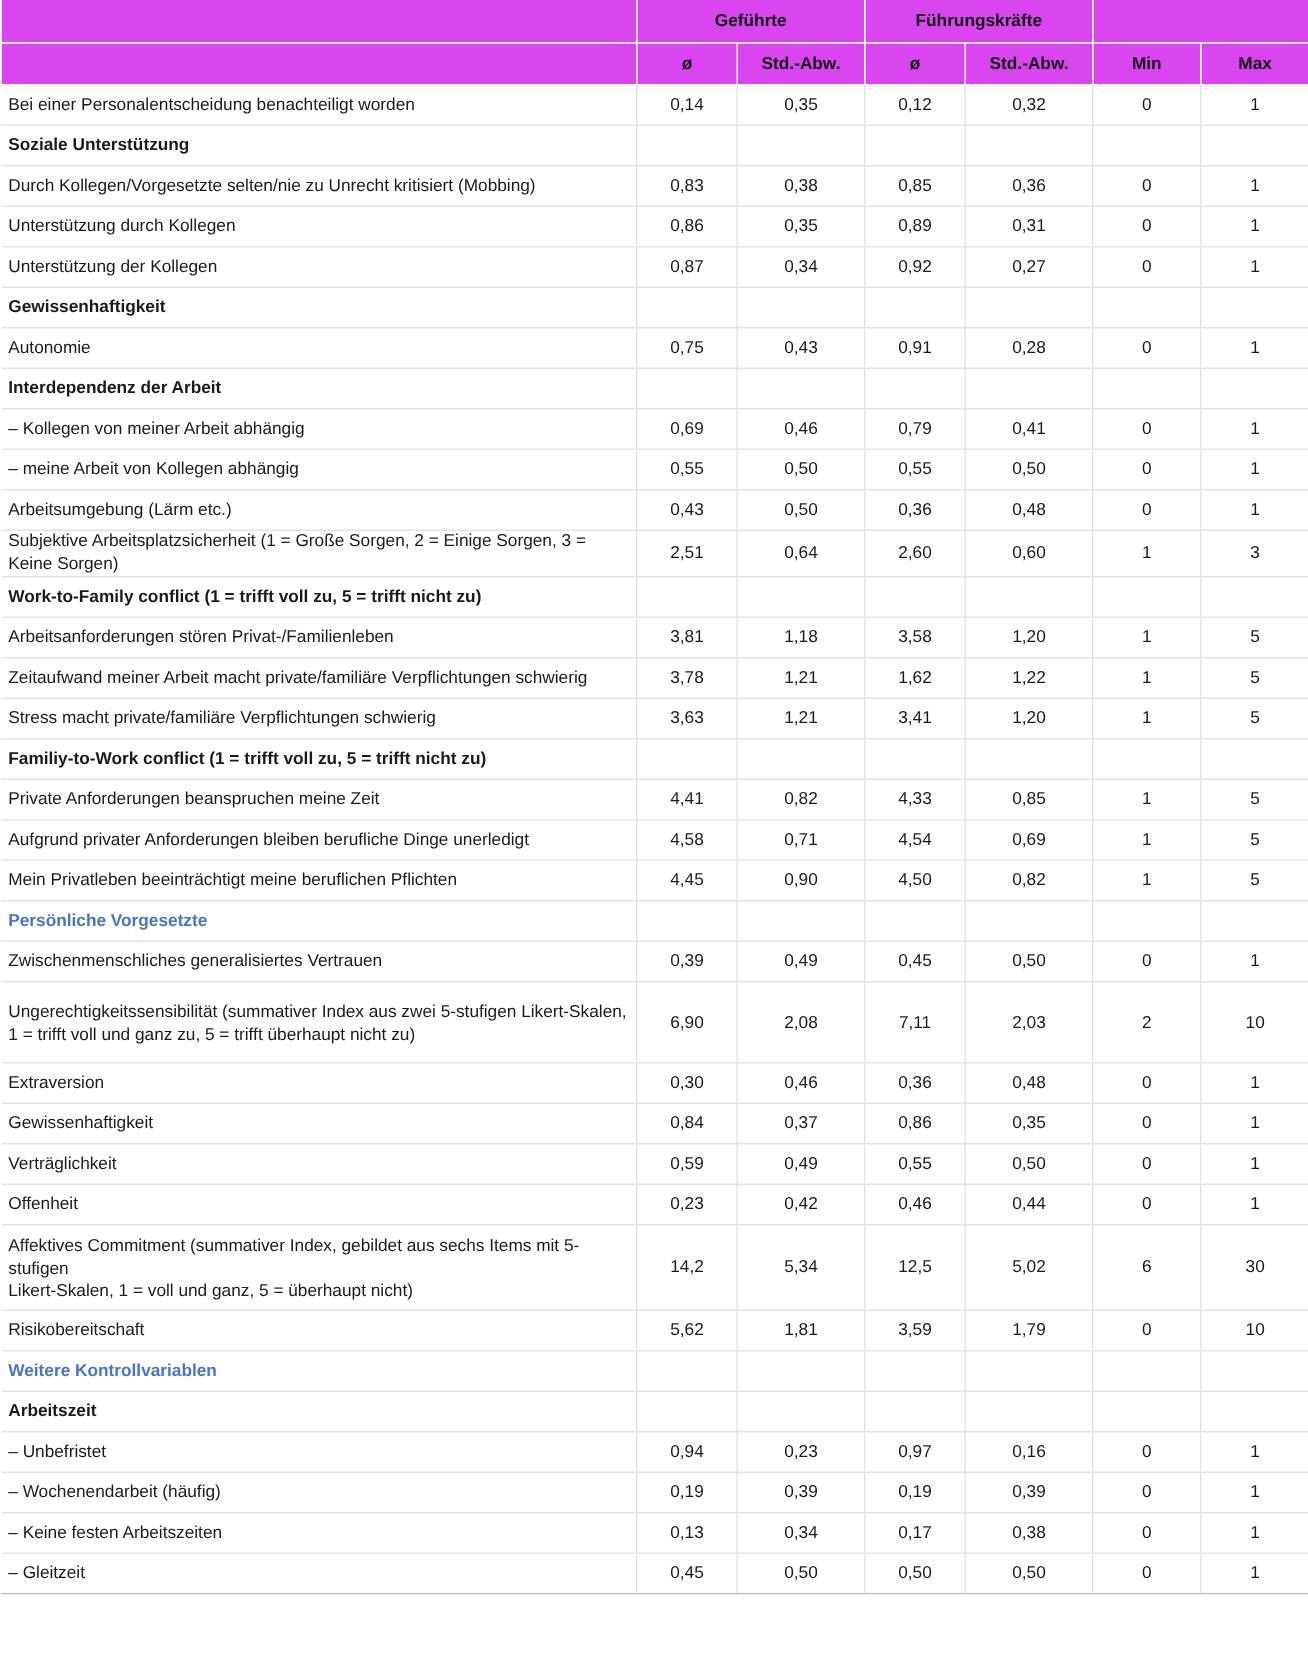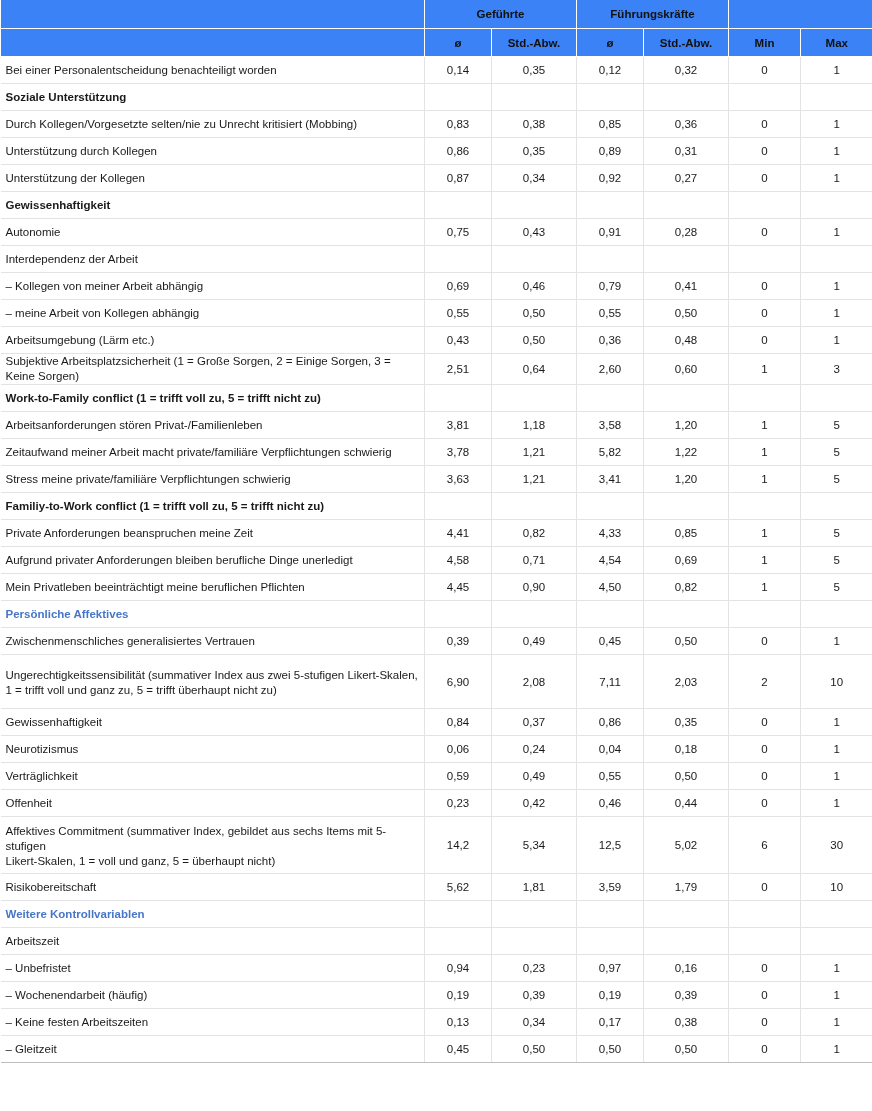--- a/index.html
+++ b/index.html
@@ -24,21 +24,21 @@
     font-size: 11.5px;
   }
   
   col.c-label { width: 424px; }
   col.c-num   { width: 67px; }
   col.c-num2  { width: 85px; }
   col.c-mm    { width: 72px; }
 
   
   thead tr.grp th, thead tr.sub th {
-    background: #3b82f6;
+    background: #d946ef;
     border-left: 1px solid #ffffff;
     padding: 0;
     vertical-align: middle;
   }
   thead tr.grp th {
     height: 28px;
     font-size: 11.5px;
     font-weight: bold;
     text-align: center;
     color: #111;
@@ -82,21 +82,21 @@
   }
   tbody tr.two-line td { height: 42px; }
   tbody tr.two-line td.label { padding-top: 7px; padding-bottom: 4px; }
 
   
   tbody tr.section td.label { font-weight: bold; }
   tbody tr.section-blue td.label {
     font-weight: bold;
     color: #4776c8;
   }
-  tbody tr.subhead td.label { font-weight: normal; }
+  tbody tr.subhead td.label { font-weight: bold; }
 
   tbody tr.section td.num,
   tbody tr.section-blue td.num,
   tbody tr.subhead td.num { border-left: 1px solid #e3e3e3; }
 
   .bold { font-weight: bold; }
 
   tbody tr:last-child td { border-bottom: 1px solid #bdbdbd; }
   thead tr.sub th { border-bottom: 1px solid #ffffff; }
 </style>
@@ -255,27 +255,27 @@
           <td class="num">1,18</td>
           <td class="num">3,58</td>
           <td class="num">1,20</td>
           <td class="num">1</td>
           <td class="num">5</td>
         </tr>
         <tr>
           <td class="label">Zeitaufwand meiner Arbeit macht private/familiäre Verpflichtungen schwierig</td>
           <td class="num">3,78</td>
           <td class="num">1,21</td>
-          <td class="num">5,82</td>
+          <td class="num">1,62</td>
           <td class="num">1,22</td>
           <td class="num">1</td>
           <td class="num">5</td>
         </tr>
         <tr>
-          <td class="label">Stress meine private/familiäre Verpflichtungen schwierig</td>
+          <td class="label">Stress macht private/familiäre Verpflichtungen schwierig</td>
           <td class="num">3,63</td>
           <td class="num">1,21</td>
           <td class="num">3,41</td>
           <td class="num">1,20</td>
           <td class="num">1</td>
           <td class="num">5</td>
         </tr>
         <tr class="section">
           <td class="label"><span class="bold">Familiy-to-Work conflict</span><span> (1 = trifft voll zu, 5 = trifft nicht zu)</span></td>
           <td class="num"></td>
@@ -306,21 +306,21 @@
         <tr>
           <td class="label">Mein Privatleben beeinträchtigt meine beruflichen Pflichten</td>
           <td class="num">4,45</td>
           <td class="num">0,90</td>
           <td class="num">4,50</td>
           <td class="num">0,82</td>
           <td class="num">1</td>
           <td class="num">5</td>
         </tr>
         <tr class="section-blue">
-          <td class="label">Persönliche Affektives</td>
+          <td class="label">Persönliche Vorgesetzte</td>
           <td class="num"></td>
           <td class="num"></td>
           <td class="num"></td>
           <td class="num"></td>
           <td class="num"></td>
           <td class="num"></td>
         </tr>
         <tr>
           <td class="label">Zwischenmenschliches generalisiertes Vertrauen</td>
           <td class="num">0,39</td>
@@ -336,34 +336,34 @@
             <div>1 = trifft voll und ganz zu, 5 = trifft überhaupt nicht zu)</div>
           </td>
           <td class="num">6,90</td>
           <td class="num">2,08</td>
           <td class="num">7,11</td>
           <td class="num">2,03</td>
           <td class="num">2</td>
           <td class="num">10</td>
         </tr>
         <tr>
+          <td class="label">Extraversion</td>
+          <td class="num">0,30</td>
+          <td class="num">0,46</td>
+          <td class="num">0,36</td>
+          <td class="num">0,48</td>
+          <td class="num">0</td>
+          <td class="num">1</td>
+        </tr>
+        <tr>
           <td class="label">Gewissenhaftigkeit</td>
           <td class="num">0,84</td>
           <td class="num">0,37</td>
           <td class="num">0,86</td>
           <td class="num">0,35</td>
-          <td class="num">0</td>
-          <td class="num">1</td>
-        </tr>
-        <tr>
-          <td class="label">Neurotizismus</td>
-          <td class="num">0,06</td>
-          <td class="num">0,24</td>
-          <td class="num">0,04</td>
-          <td class="num">0,18</td>
           <td class="num">0</td>
           <td class="num">1</td>
         </tr>
         <tr>
           <td class="label">Verträglichkeit</td>
           <td class="num">0,59</td>
           <td class="num">0,49</td>
           <td class="num">0,55</td>
           <td class="num">0,50</td>
           <td class="num">0</td>

